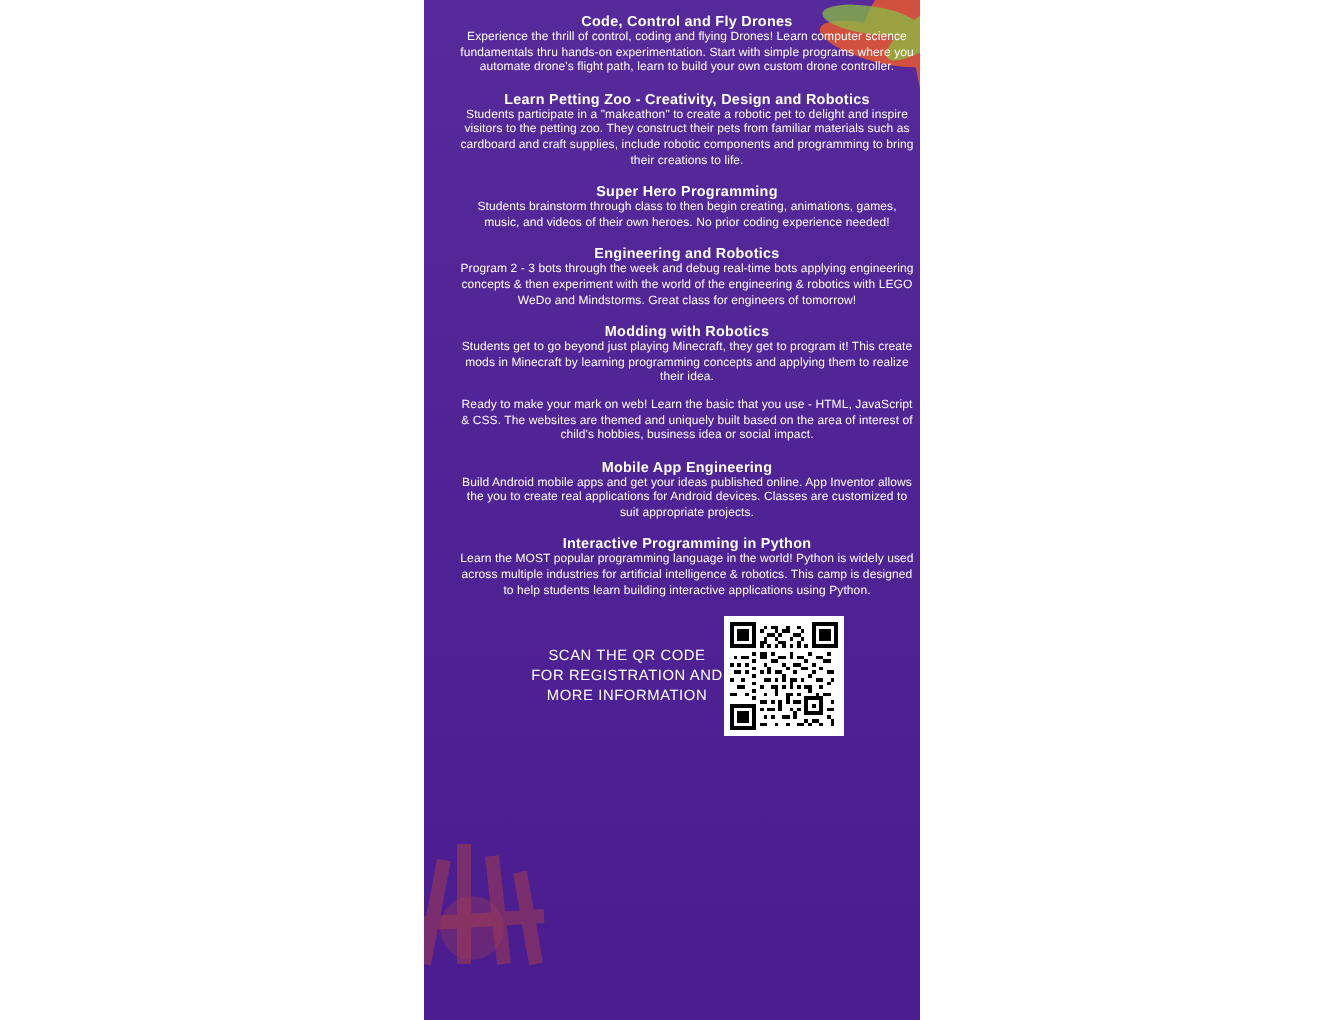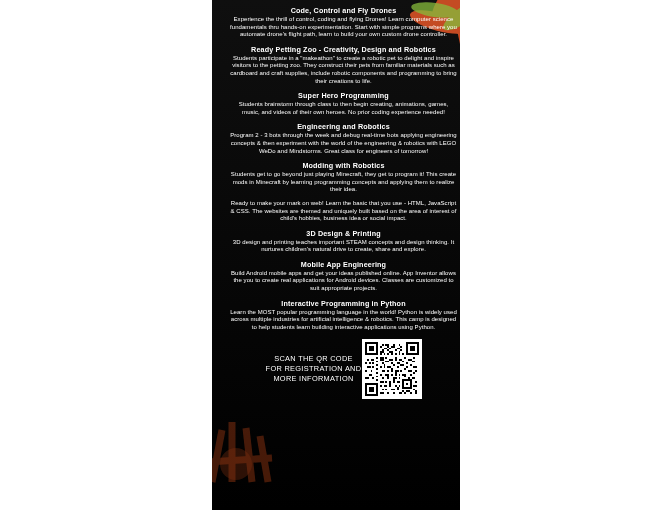--- a/index.html
+++ b/index.html
@@ -31,21 +31,21 @@
   .gutter-left { left: 0; }
   .gutter-right { right: 0; }
 
   
   .flyer {
     position: absolute;
     left: 212px;
     top: 0;
     width: 263px;
     height: 510px;
-    background: #000000;
+    background: #4c1d95;
     overflow: hidden;
     z-index: 2;
   }
   
   .flyer::after {
     content: "";
     position: absolute;
     inset: 0;
     background: linear-gradient(180deg, rgba(255,255,255,0.06), rgba(0,0,0,0.04));
     pointer-events: none;
@@ -163,21 +163,21 @@
     </svg>
 
     <div class="content">
 
       <div class="section">
         <div class="sec-title">Code, Control and Fly Drones</div>
         <div class="sec-body">Experience the thrill of control, coding and flying Drones! Learn computer science fundamentals thru hands-on experimentation. Start with simple programs where you automate drone's flight path, learn to build your own custom drone controller.</div>
       </div>
 
       <div class="section">
-        <div class="sec-title">Ready Petting Zoo - Creativity, Design and Robotics</div>
+        <div class="sec-title">Learn Petting Zoo - Creativity, Design and Robotics</div>
         <div class="sec-body">Students participate in a "makeathon" to create a robotic pet to delight and inspire visitors to the petting zoo. They construct their pets from familiar materials such as cardboard and craft supplies, include robotic components and programming to bring their creations to life.</div>
       </div>
 
       <div class="section">
         <div class="sec-title">Super Hero Programming</div>
         <div class="sec-body">Students brainstorm through class to then begin creating, animations, games, music, and videos of their own heroes. No prior coding experience needed!</div>
       </div>
 
       <div class="section">
         <div class="sec-title">Engineering and Robotics</div>
@@ -186,24 +186,20 @@
 
       <div class="section">
         <div class="sec-title">Modding with Robotics</div>
         <div class="sec-body">Students get to go beyond just playing Minecraft, they get to program it! This create mods in Minecraft by learning programming concepts and applying them to realize their idea.</div>
       </div>
 
       <div class="section">
         <div class="sec-body">Ready to make your mark on web! Learn the basic that you use - HTML, JavaScript &amp; CSS. The websites are themed and uniquely built based on the area of interest of child's hobbies, business idea or social impact.</div>
       </div>
 
-      <div class="section">
-        <div class="sec-title">3D Design &amp; Printing</div>
-        <div class="sec-body">3D design and printing teaches important STEAM concepts and design thinking. It nurtures children's natural drive to create, share and explore.</div>
-      </div>
 
       <div class="section">
         <div class="sec-title">Mobile App Engineering</div>
         <div class="sec-body">Build Android mobile apps and get your ideas published online. App Inventor allows the you to create real applications for Android devices. Classes are customized to suit appropriate projects.</div>
       </div>
 
       <div class="section">
         <div class="sec-title">Interactive Programming in Python</div>
         <div class="sec-body">Learn the MOST popular programming language in the world! Python is widely used across multiple industries for artificial intelligence &amp; robotics. This camp is designed to help students learn building interactive applications using Python.</div>
       </div>

